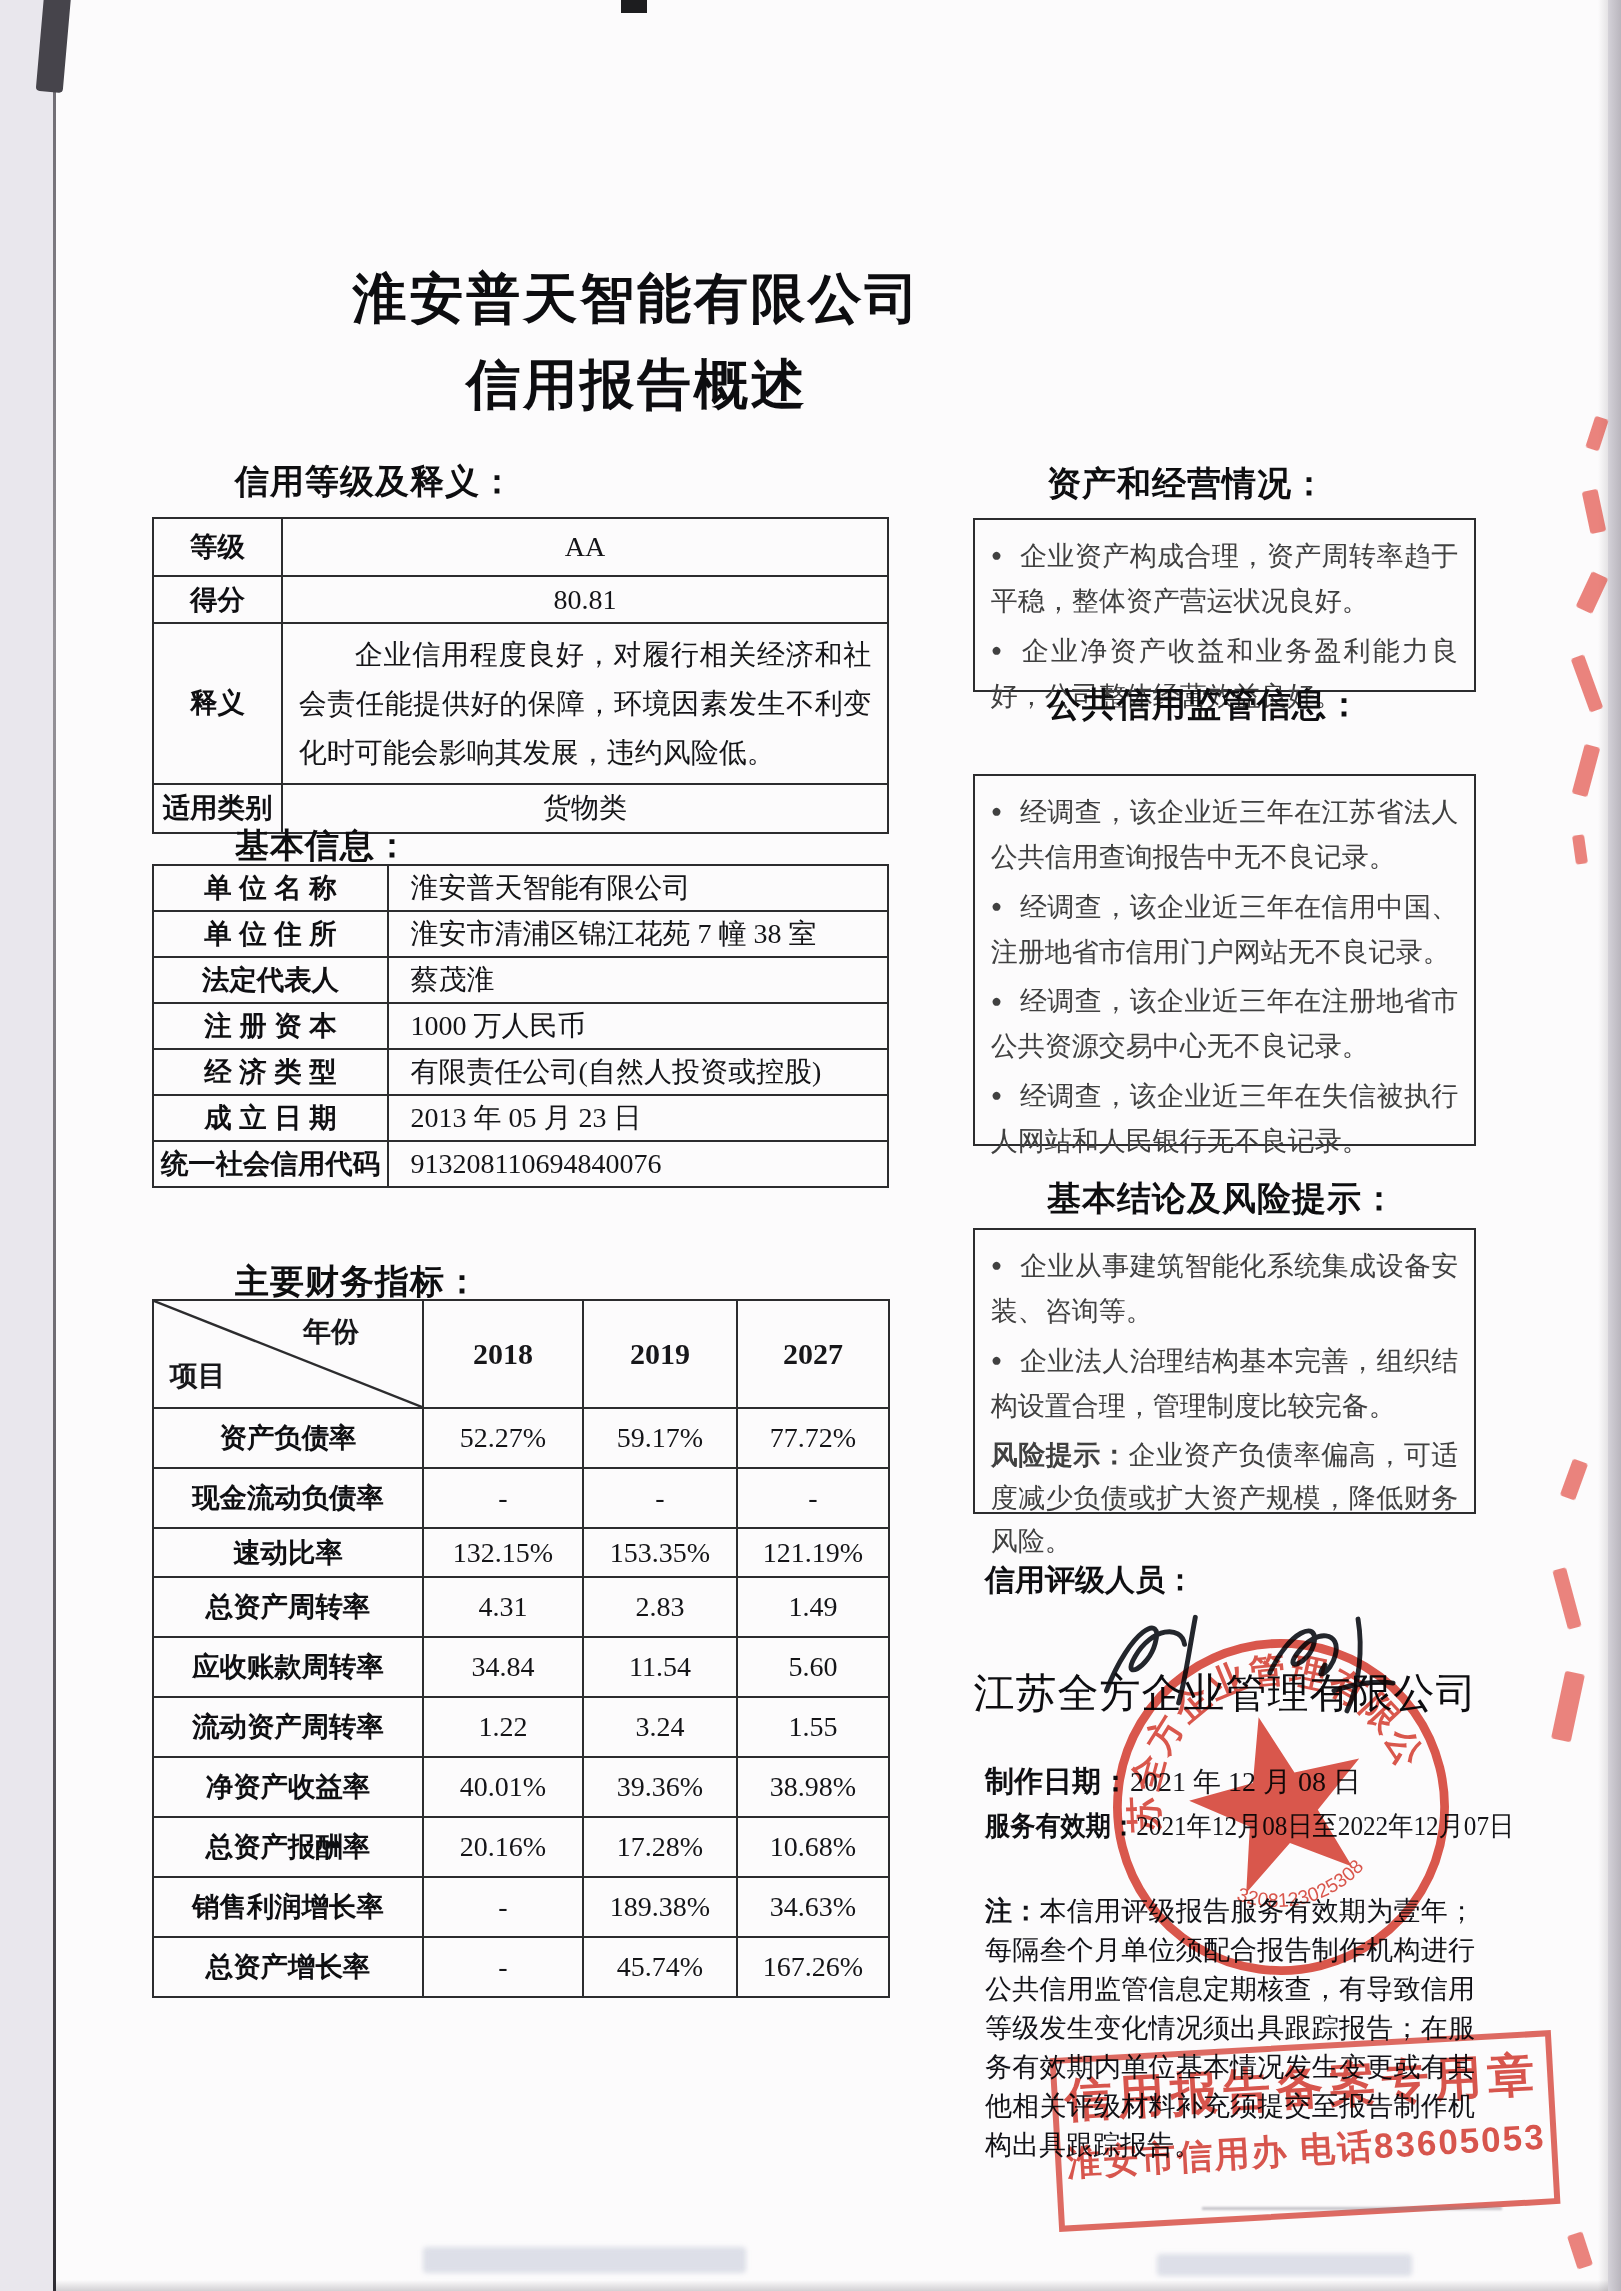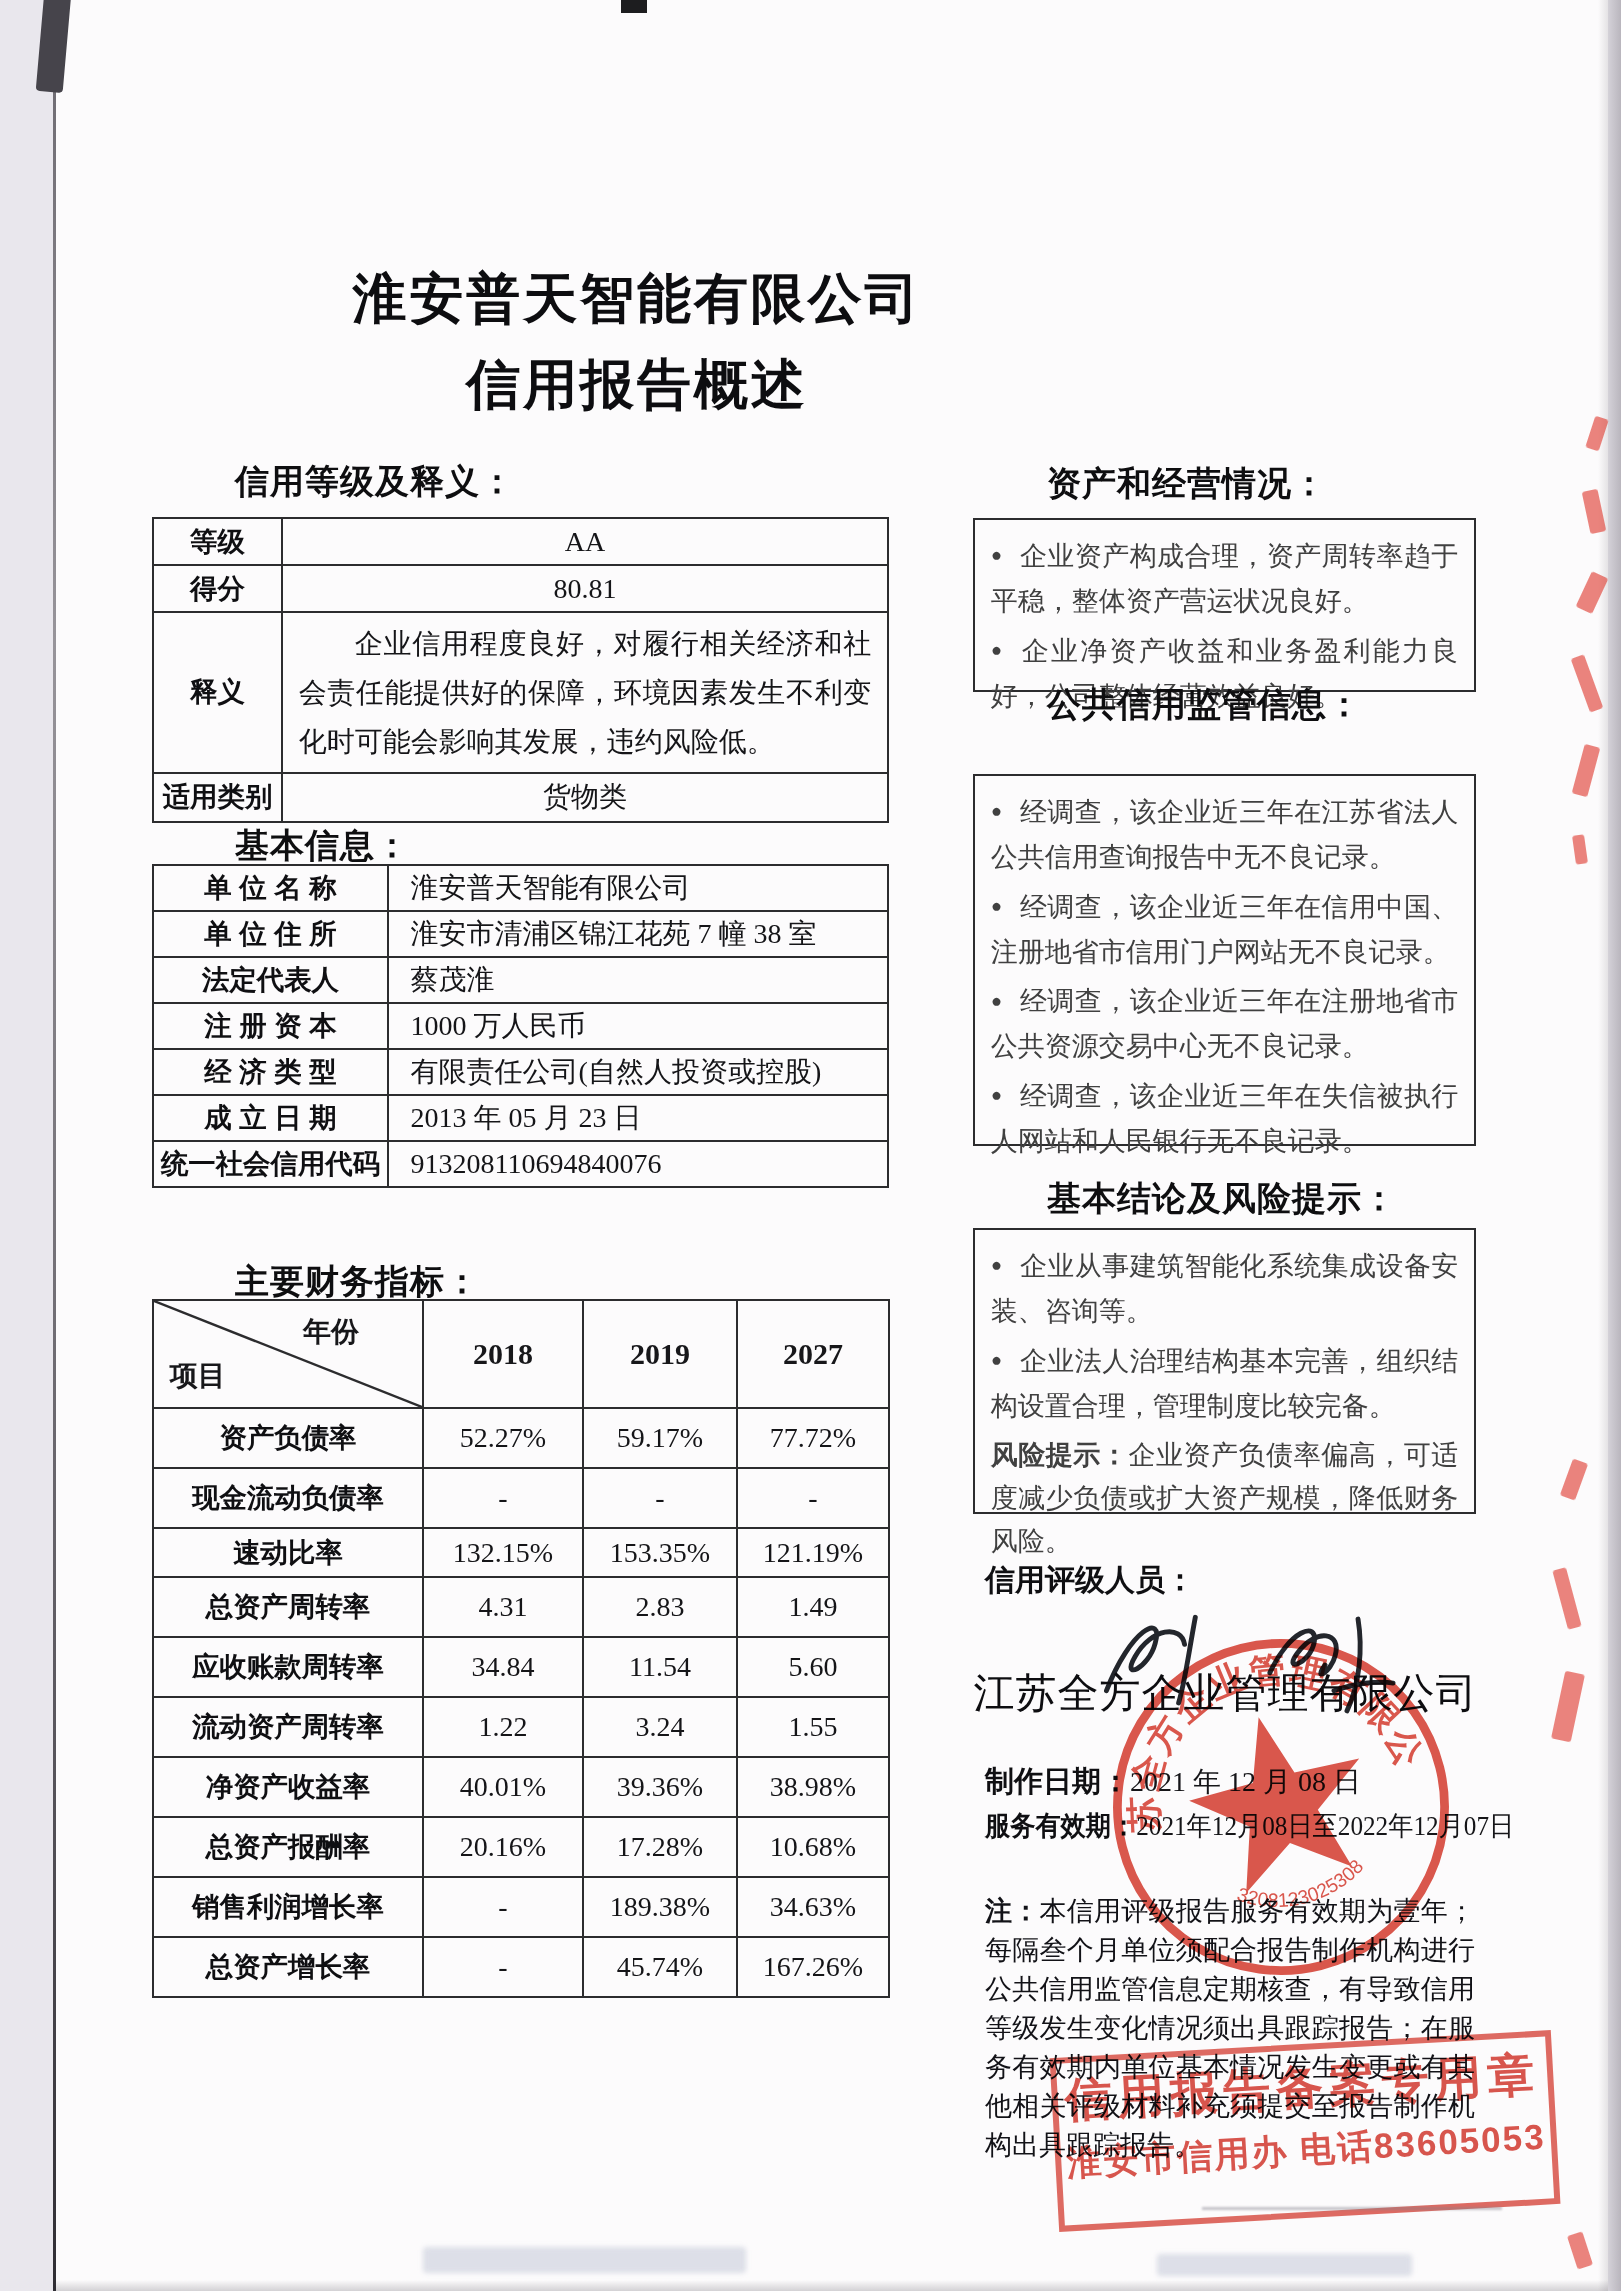--- a/index.html
+++ b/index.html
@@ -91,21 +91,21 @@
 <div class="abs title" style="top:349px;">信用报告概述</div>
 
 <div class="abs h-sec" style="left:235px;top:459px;">信用等级及释义：</div>
 
 <table id="t1" class="abs">
   <colgroup>
       <col style="width:129px">
       <col>
     </colgroup>
   <tbody>
-      <tr style="height:47px">
+      <tr style="height:58px">
     <td class="lbl">等级</td>
     <td class="val">AA</td>
   </tr>
   <tr style="height:47px">
     <td class="lbl">得分</td>
     <td class="val">80.81</td>
   </tr>
   <tr style="height:122px">
     <td class="lbl">释义</td>
     <td class="val just">企业信用程度良好，对履行相关经济和社会责任能提供好的保障，环境因素发生不利变化时可能会影响其发展，违约风险低。</td>

